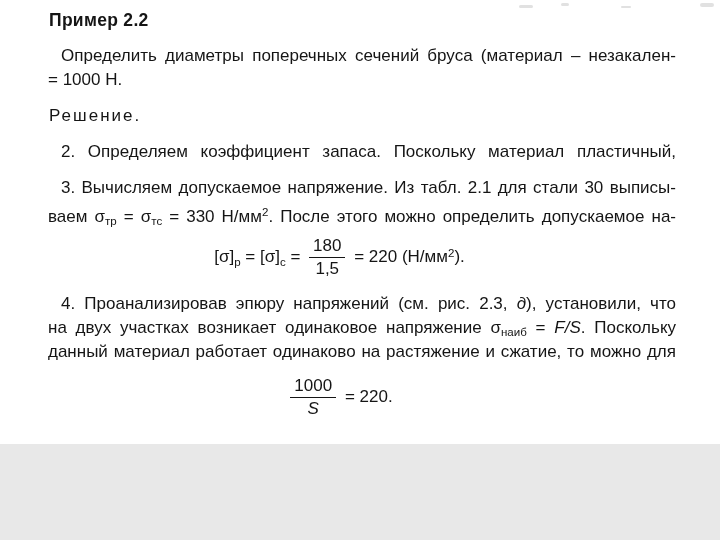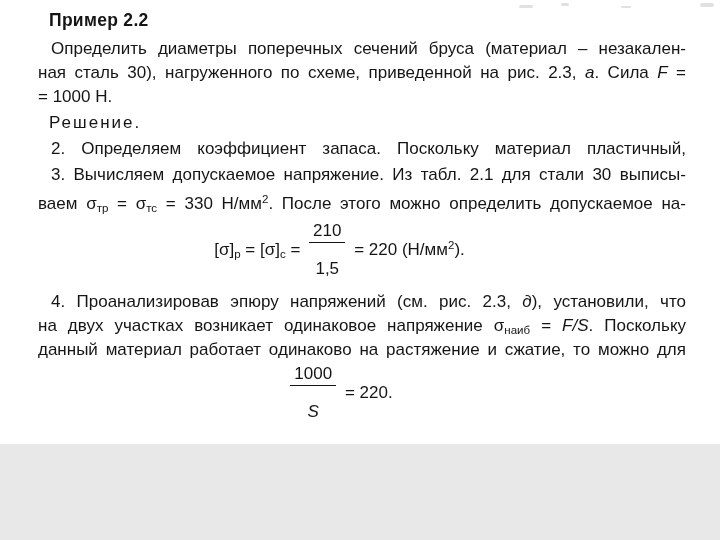--- a/index.html
+++ b/index.html
@@ -2,74 +2,73 @@
 <html><head>
 <meta charset="utf-8">
 <style>
   html,body { margin:0; padding:0; background:#e8e8e8; }
   .page {
     position:relative; width:720px; height:444px; background:#ffffff;
     font-family:Liberation Sans, sans-serif; color:#151515; overflow:hidden;
   }
   .content { position:absolute; left:36px; top:8px; width:652px; }
   .title { font-weight:bold; font-size:17.5px; line-height:24px; padding-left:13px; margin-bottom:5px; letter-spacing:0.3px; }
-  .para { margin:2px; }
+  .para { margin:12px; }
   .line { font-size:17px; line-height:24px; height:24px; text-align:justify; text-justify:inter-word; white-space:normal; }
   .line.jl { text-align-last:justify; }
   .line.ind { padding-left:13px; }
   .heading { font-size:17px; line-height:24px; height:24px; padding-left:13px; letter-spacing:2px; margin-top:1px; }
   .it { font-style:italic; }
   .sb { font-size:68%; vertical-align:-0.28em; letter-spacing:0; }
   .sp { font-size:68%; vertical-align:0.5em; letter-spacing:0; }
   .circ {
     display:inline-block; box-sizing:border-box; min-width:21px; height:21px;
     border:1.4px solid #151515; border-radius:50%; text-align:center;
     font-size:14px; line-height:18px; vertical-align:-4px; margin:0 2px;
     text-align-last:center;
   }
   .formula { font-size:17px; text-align:center; text-align-last:center; padding-right:45px; }
   .formula.f1 { margin:10px 0 10px; }
   .formula.f2 { margin-top:2px; }
   .frac { display:inline-block; vertical-align:middle; text-align:center; text-align-last:center; margin:0 4px; line-height:1.2; }
   .frac .num { display:block; padding:0 4px 1px; }
-  .frac .den { display:block; border-top:1.4px solid #151515; padding:16px 4px 0; }
+  .frac .den { display:block; border-top:1.4px solid #151515; padding:1px 4px 0; }
   .speck { position:absolute; background:#c9c9c9; border-radius:2px; opacity:0.55; }
 </style>
 </head>
 <body>
 
 <div class="page">
   <div class="speck" style="left:519px;top:5px;width:14px;height:3px;"></div>
   <div class="speck" style="left:561px;top:3px;width:8px;height:3px;"></div>
   <div class="speck" style="left:621px;top:6px;width:10px;height:2px;"></div>
   <div class="speck" style="left:700px;top:3px;width:14px;height:4px;"></div>
 
   <div class="content">
 
     <div class="title">Пример 2.2</div>
 
     <div class="para">
       <div class="line jl ind">Определить диаметры поперечных сечений бруса (материал – незакален-</div>
-      <div class="line jl">ная сталь 30), нагруженного по схеме, приведенной на рис. 2.3, <span class="it">а</span>. Сила <span class="it">F</span> =</div>
       <div class="line">= 1000 Н.</div>
     </div>
 
     <div class="heading">Решение.</div>
 
 
     <div class="para">
       <div class="line jl ind">2. Определяем коэффициент запаса. Поскольку материал пластичный,</div>
     </div>
 
     <div class="para">
       <div class="line jl ind">3. Вычисляем допускаемое напряжение. Из табл. 2.1 для стали 30 выписы-</div>
       <div class="line jl">ваем σ<span class="sb">тр</span> = σ<span class="sb">тс</span> = 330 Н/мм<span class="sp">2</span>. После этого можно определить допускаемое на-</div>
     </div>
 
-    <div class="formula f1">[σ]<span class="sb">р</span> = [σ]<span class="sb">с</span> = <span class="frac"><span class="num">210</span><span class="den">1,5</span></span> = 220 (Н/мм<span class="sp">2</span>).</div>
+    <div class="formula f1">[σ]<span class="sb">р</span> = [σ]<span class="sb">с</span> = <span class="frac"><span class="num">180</span><span class="den">1,5</span></span> = 220 (Н/мм<span class="sp">2</span>).</div>
 
     <div class="para">
       <div class="line jl ind">4. Проанализировав эпюру напряжений (см. рис. 2.3, <span class="it">д</span>), установили, что</div>
       <div class="line jl">на двух участках возникает одинаковое напряжение σ<span class="sb">наиб</span> = <span class="it">F/S</span>. Поскольку</div>
       <div class="line jl">данный материал работает одинаково на растяжение и сжатие, то можно для</div>
     </div>
 
     <div class="formula f2"><span class="frac"><span class="num">1000</span><span class="den it">S</span></span> = 220.</div>
 
   </div>

